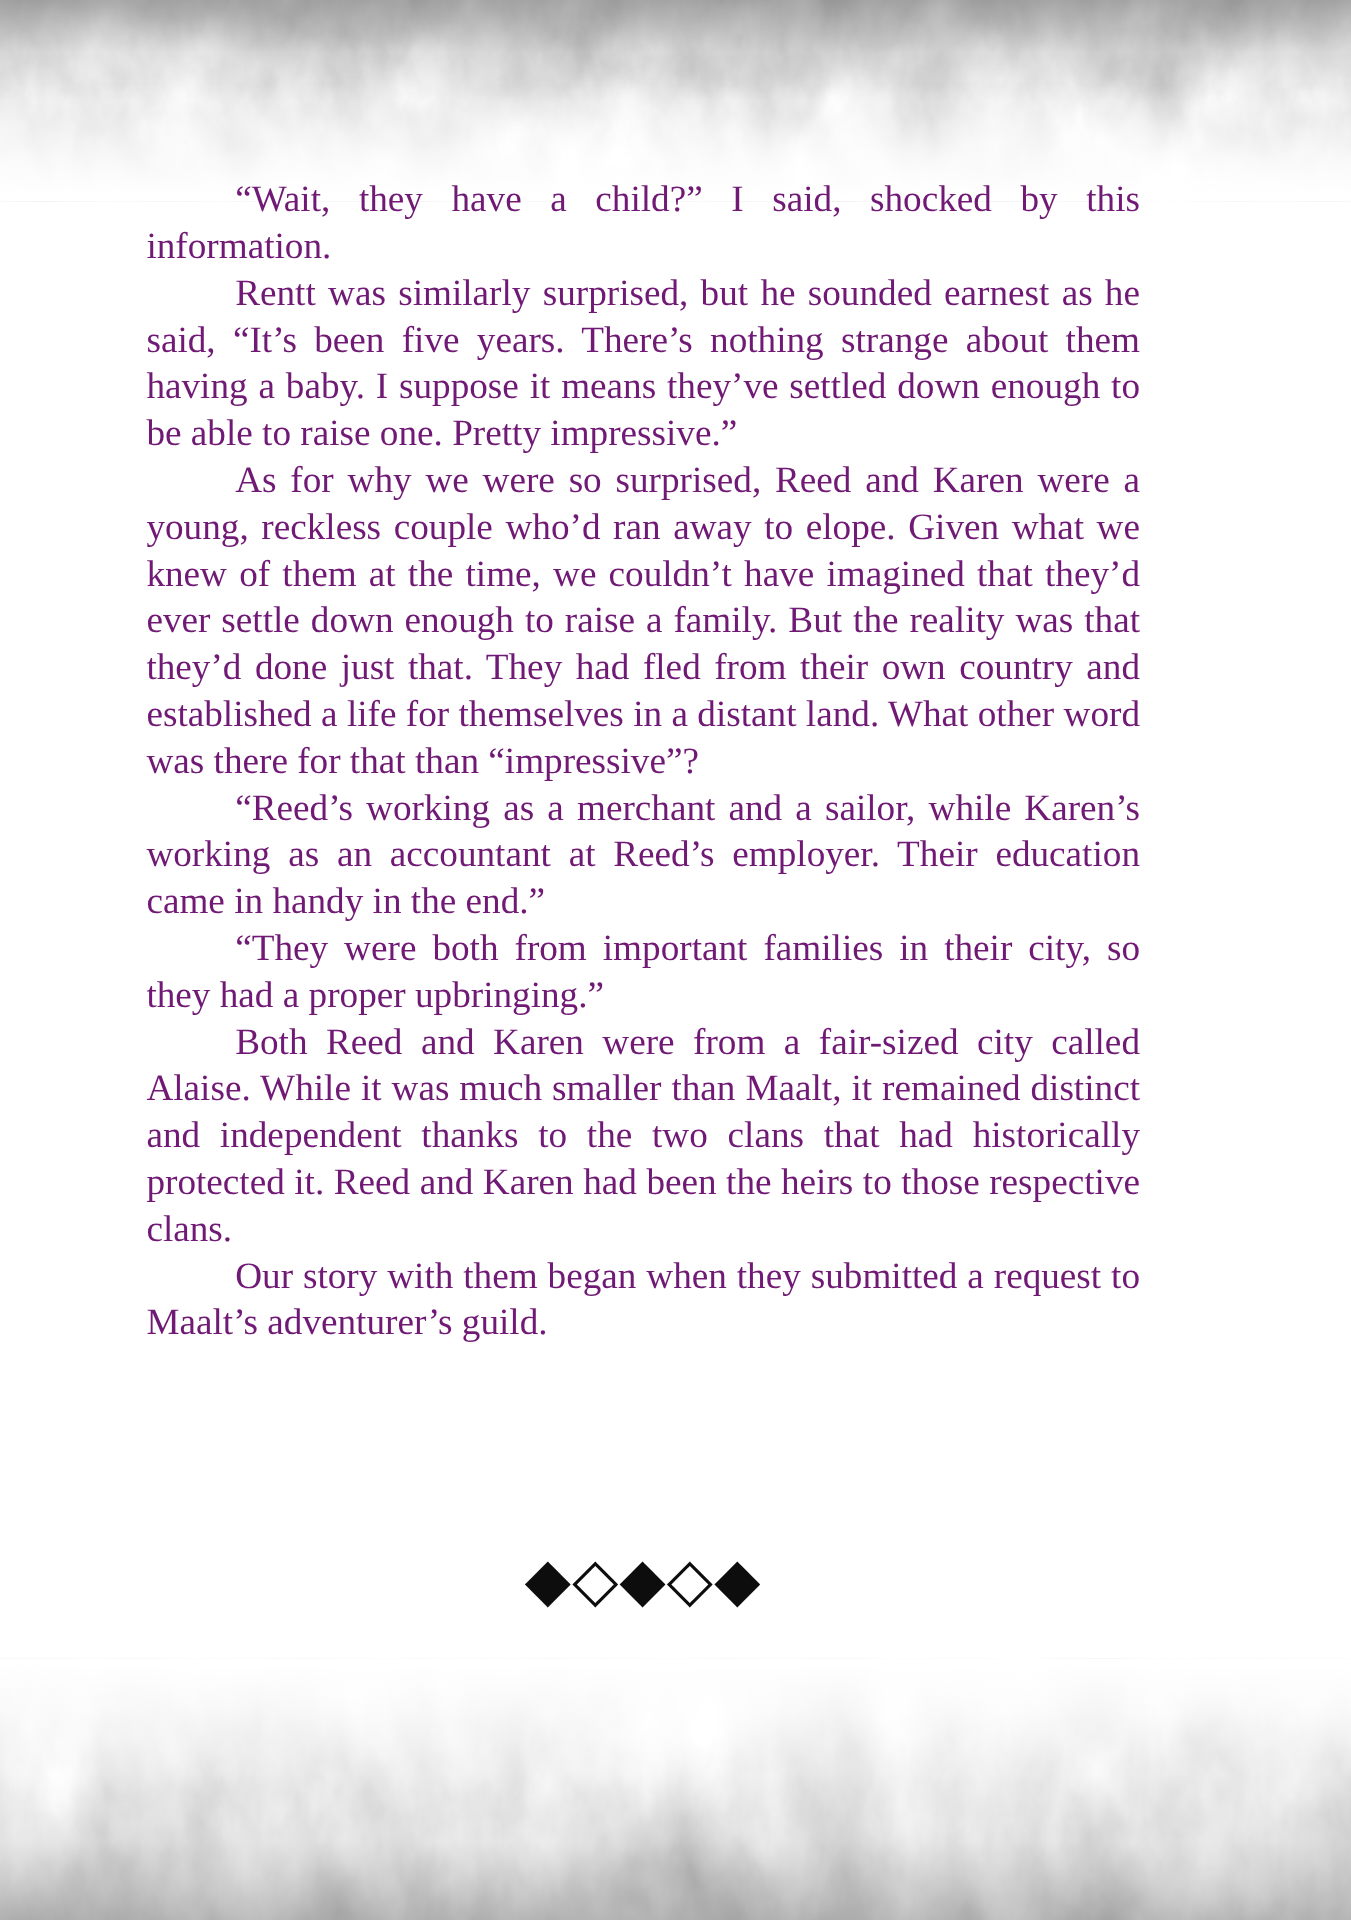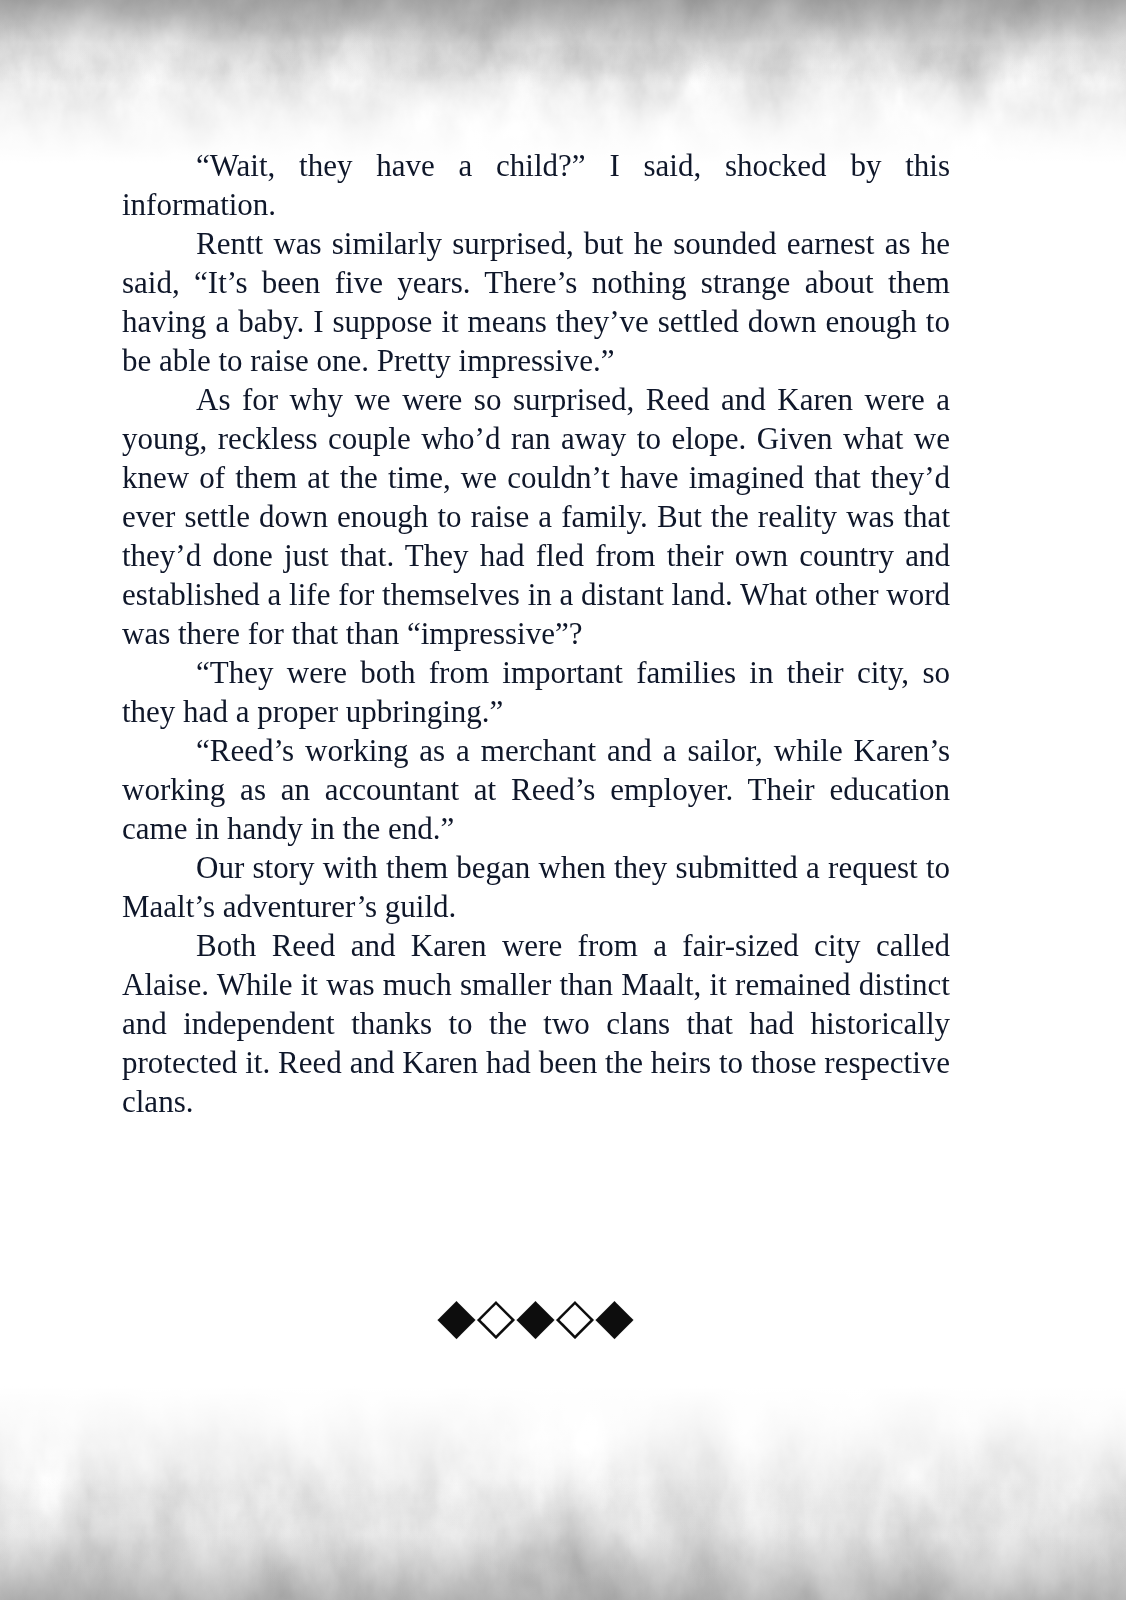--- a/index.html
+++ b/index.html
@@ -31,21 +31,21 @@
   }
 
   
   .content {
     position: absolute;
     left: 122px;
     top: 146px;
     width: 828px;
     font-size: 31px;
     line-height: 39px;
-    color: #0f172a;
+    color: #701a75;
     text-align: justify;
     text-justify: inter-word;
   }
   .para { margin: 0; text-indent: 74px; }
 
   
   .ornament {
     position: absolute;
     left: 122px;
     top: 1288px;
@@ -86,21 +86,21 @@
       </defs>
       <rect x="0" y="0" width="1126" height="218" filter="url(#rockBottom)"></rect>
     </svg>
     <div class="fade fade-bottom"></div>
   </div>
 
   <div class="content">
     <p class="para">“Wait, they have a child?” I said, shocked by this information.</p>
     <p class="para">Rentt was similarly surprised, but he sounded earnest as he said, “It’s been five years. There’s nothing strange about them having a baby. I suppose it means they’ve settled down enough to be able to raise one. Pretty impressive.”</p>
     <p class="para">As for why we were so surprised, Reed and Karen were a young, reckless couple who’d ran away to elope. Given what we knew of them at the time, we couldn’t have imagined that they’d ever settle down enough to raise a family. But the reality was that they’d done just that. They had fled from their own country and established a life for themselves in a distant land. What other word was there for that than “impressive”?</p>
+    <p class="para">“Reed’s working as a merchant and a sailor, while Karen’s working as an accountant at Reed’s employer. Their education came in handy in the end.”</p>
     <p class="para">“They were both from important families in their city, so they had a proper upbringing.”</p>
-    <p class="para">“Reed’s working as a merchant and a sailor, while Karen’s working as an accountant at Reed’s employer. Their education came in handy in the end.”</p>
+    <p class="para">Both Reed and Karen were from a fair-sized city called Alaise. While it was much smaller than Maalt, it remained distinct and independent thanks to the two clans that had historically protected it. Reed and Karen had been the heirs to those respective clans.</p>
     <p class="para">Our story with them began when they submitted a request to Maalt’s adventurer’s guild.</p>
-    <p class="para">Both Reed and Karen were from a fair-sized city called Alaise. While it was much smaller than Maalt, it remained distinct and independent thanks to the two clans that had historically protected it. Reed and Karen had been the heirs to those respective clans.</p>
   </div>
 
   <div class="ornament">◆◇◆◇◆</div>
 
 </div>
 
 </body></html>

